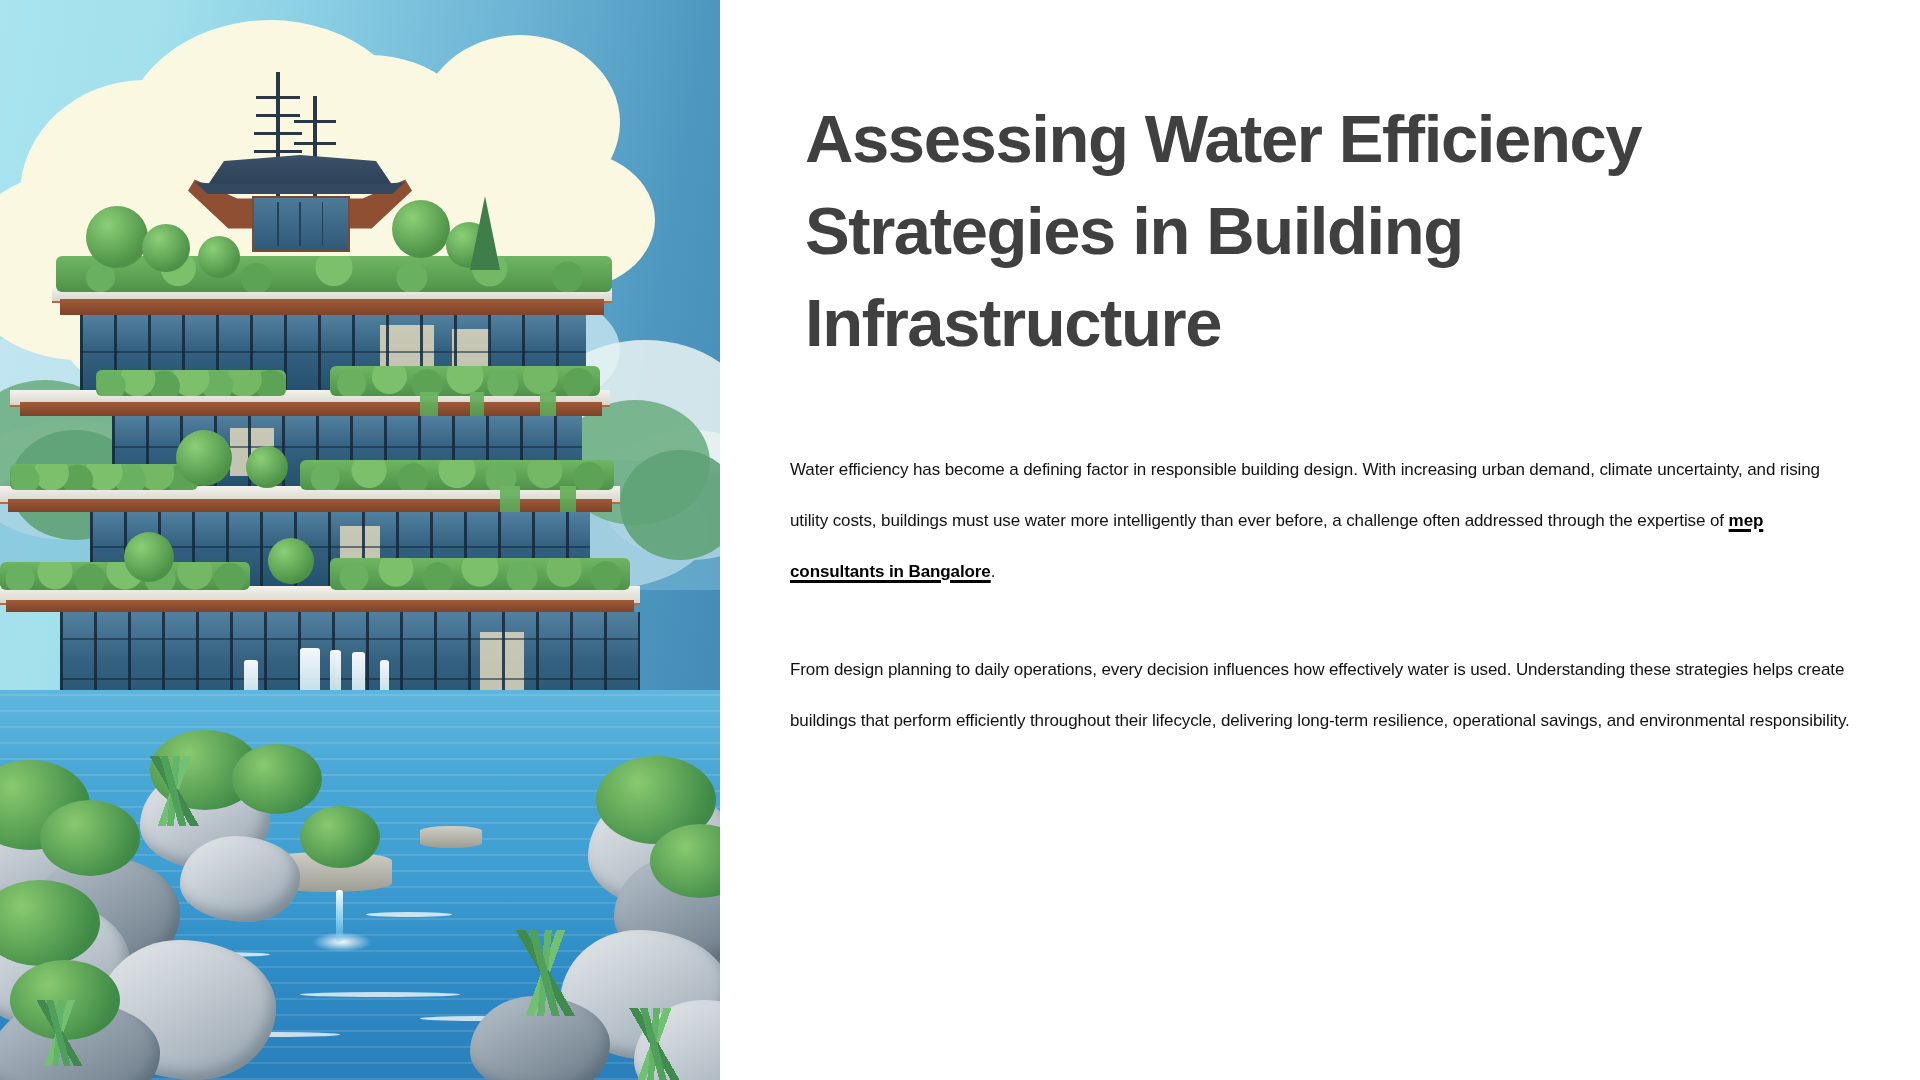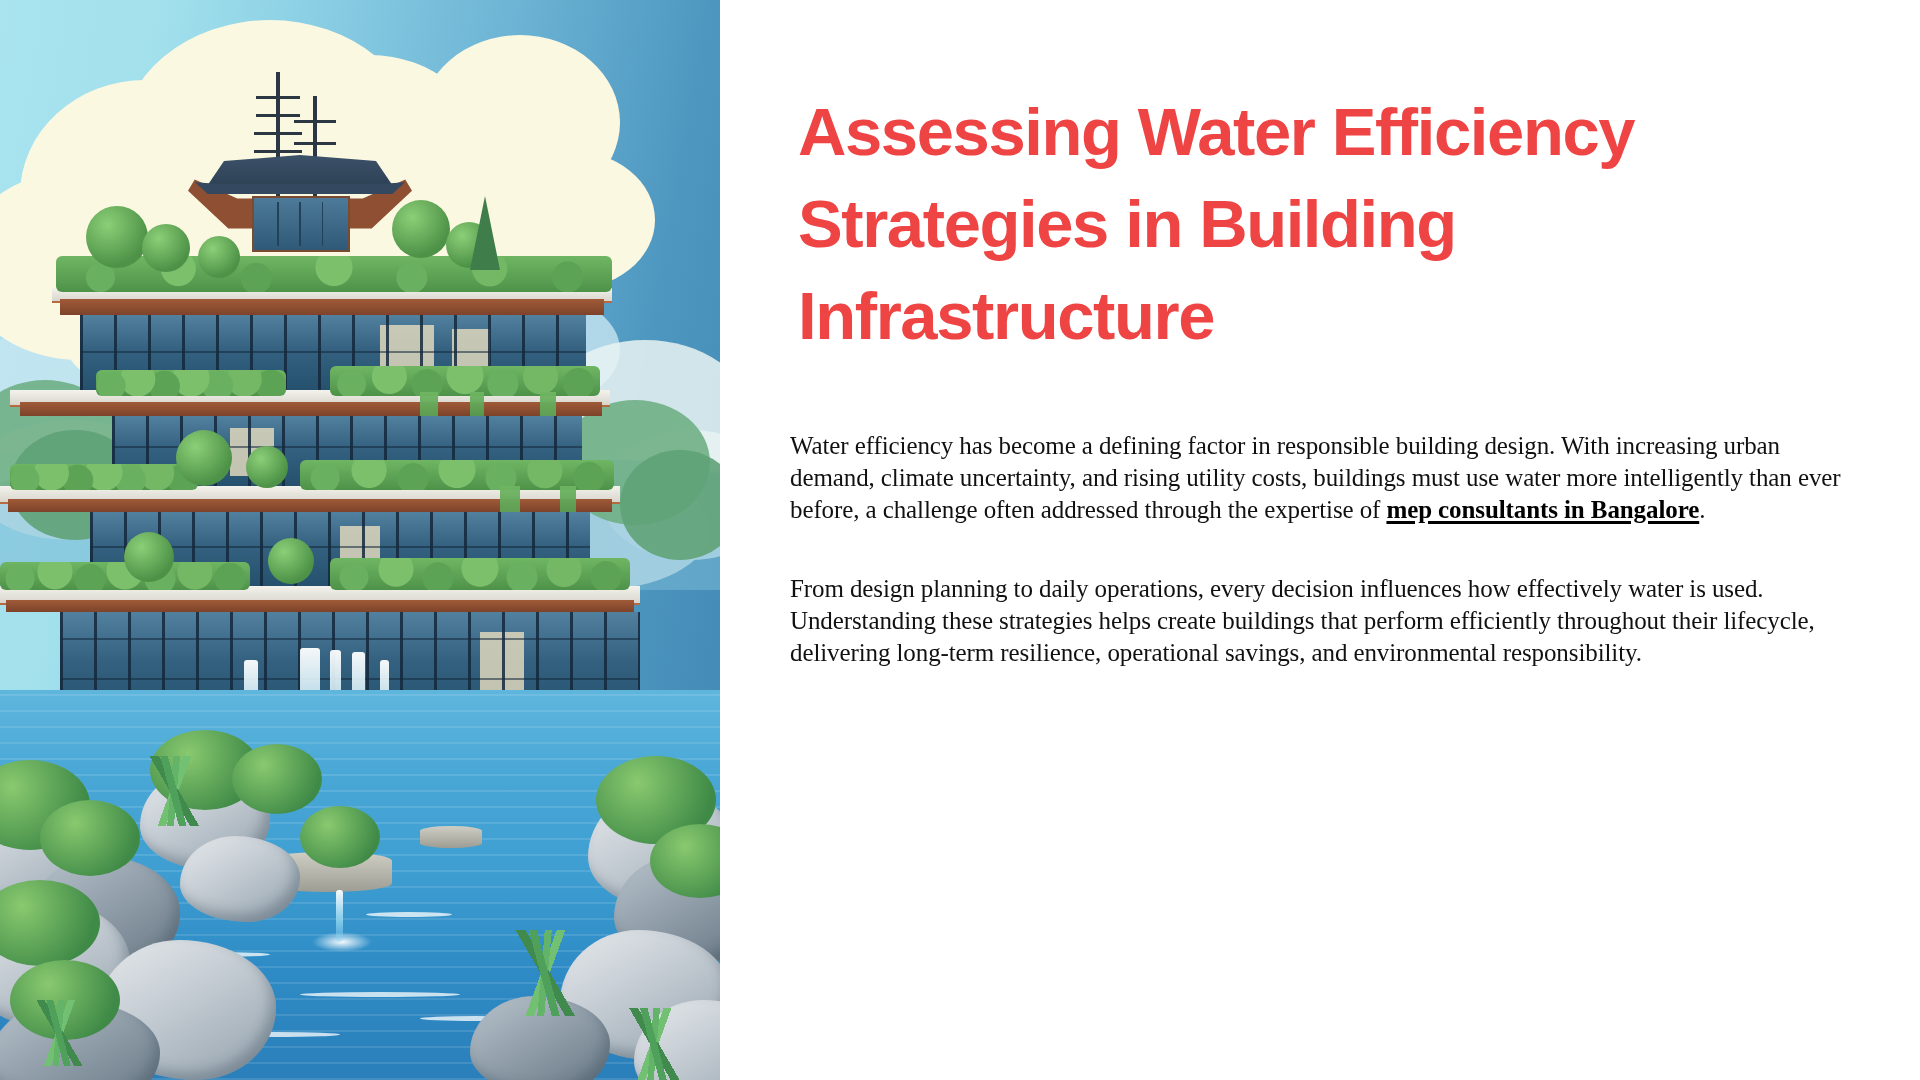--- a/index.html
+++ b/index.html
@@ -273,41 +273,41 @@
   .content {
     position: relative;
     flex: 1 1 auto;
     height: 1080px;
     background: #ffffff;
     padding: 78px 80px 0 70px;
     box-sizing: border-box;
   }
 
   .headline {
-    margin: 8px;
+    margin: 15px;
     width: 1060px;
     font-family: "Liberation Sans", sans-serif;
     font-size: 67px;
     line-height: 92px;
     font-weight: 700;
     letter-spacing: -1.4px;
-    color: #ef4444;
+    color: #404040;
   }
 
   .body-copy {
     margin: 0;
     width: 1060px;
     padding-top: 60px;
   }
 
   .para {
     margin: 0 0 47px 0;
-    font-family: Liberation Serif, serif;
-    font-size: 25px;
-    line-height: 32px;
+    font-family: Liberation Sans, sans-serif;
+    font-size: 17px;
+    line-height: 51px;
     font-weight: 400;
     color: #111111;
     letter-spacing: -0.1px;
   }
   .para:last-child { margin-bottom: 0; }
 
   .inline-link {
     font-weight: 700;
     color: #000000;
     text-decoration: underline;

